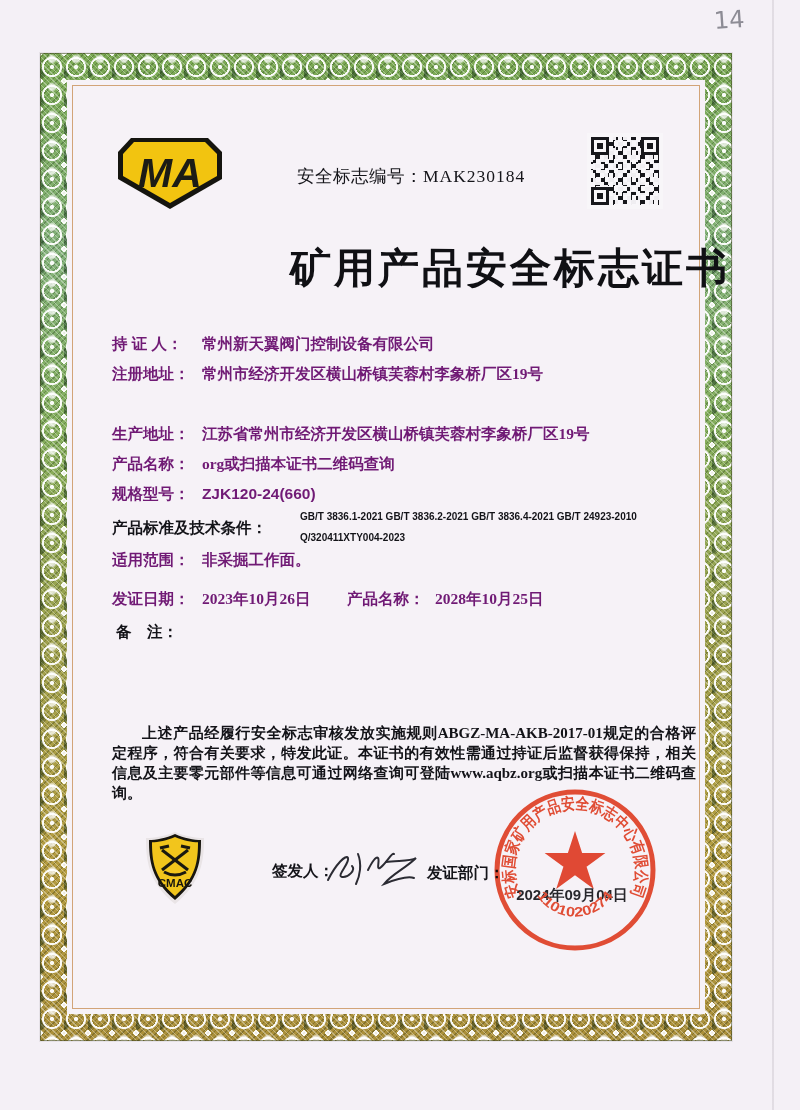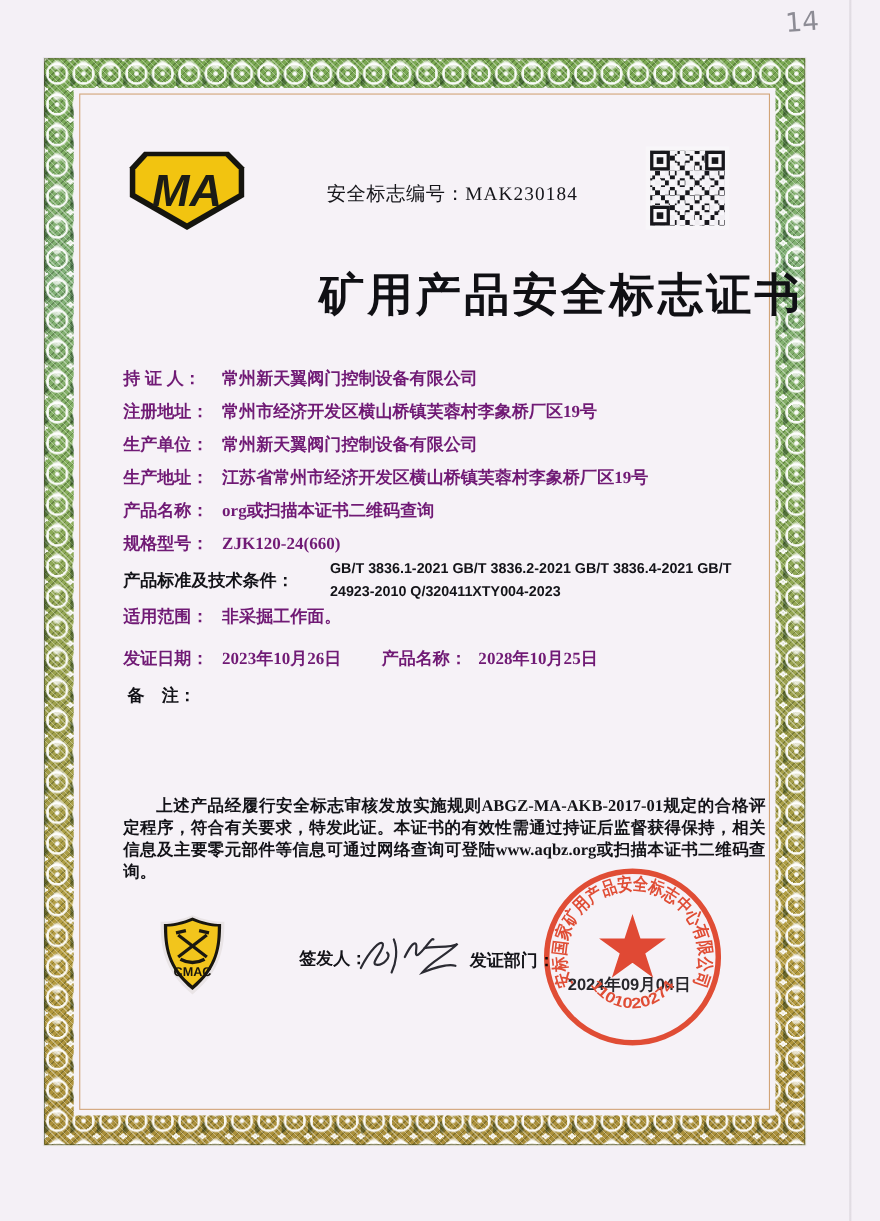--- a/index.html
+++ b/index.html
@@ -44,21 +44,21 @@
   .finder::after{content:"";position:absolute;left:3px;top:3px;width:6px;height:6px;background:#17171c;}
   .finder.tl{left:4px;top:4px}.finder.tr{right:4px;top:4px}.finder.bl{left:4px;bottom:4px}
 
   .doc-title{left:70px;top:241px;width:660px;text-align:right;font-size:41px;font-weight:900;color:#101014;letter-spacing:3px;font-family:"Liberation Serif",serif;}
 
   
   .row{left:112px;font-size:15.5px;color:#701a75;white-space:nowrap;}
   .row .lbl{font-family:"Liberation Sans",sans-serif;font-weight:700;}
   .row .val{font-weight:700;font-family:"Liberation Serif",serif;}
   .lblonly{font-family:"Liberation Sans",sans-serif;font-weight:700;font-size:15.5px;color:#131318;}
-  .valblock{font-weight:700;font-family:"Liberation Serif",serif;font-size:13px;color:#131318;line-height:21px;white-space:normal;}
+  .valblock{font-weight:700;font-family:"Liberation Serif",serif;font-size:10px;color:#131318;line-height:21px;white-space:normal;}
 
   .statement{left:112px;top:723px;width:584px;font-size:15px;line-height:20px;font-weight:700;color:#131318;text-indent:2em;text-align:justify;font-family:"Liberation Serif",serif;}
 
   
   .cmac{left:142px;top:830px;width:66px;height:78px;}
   .signer-label{left:272px;top:861px;}
   .dept-label{left:427px;top:863px;}
   .foot-lbl{font-family:Liberation Serif, serif;font-weight:700;font-size:15.5px;color:#131318;}
   .signature{left:322px;top:840px;width:100px;height:54px;}
   .seal{left:492px;top:787px;width:166px;height:166px;mix-blend-mode:multiply;opacity:.95;}
@@ -97,35 +97,31 @@
   <div class="abs doc-title">矿用产品安全标志证书</div>
 
   <div class="abs row" style="top:334px">
     <span class="lbl" style="display:inline-block;width:86px">持 证 人：</span>
     <span class="val">常州新天翼阀门控制设备有限公司</span>
   </div>
   <div class="abs row" style="top:364px">
     <span class="lbl" style="display:inline-block;width:86px">注册地址：</span>
     <span class="val">常州市经济开发区横山桥镇芙蓉村李象桥厂区19号</span>
   </div>
-  <div class="abs row" style="top:394px">
-    <span class="lbl" style="display:inline-block;width:86px">生产单位：</span>
-    <span class="val">常州新天翼阀门控制设备有限公司</span>
-  </div>
   <div class="abs row" style="top:424px">
     <span class="lbl" style="display:inline-block;width:86px">生产地址：</span>
     <span class="val">江苏省常州市经济开发区横山桥镇芙蓉村李象桥厂区19号</span>
   </div>
   <div class="abs row" style="top:454px">
     <span class="lbl" style="display:inline-block;width:86px">产品名称：</span>
     <span class="val">org或扫描本证书二维码查询</span>
   </div>
   <div class="abs row" style="top:484px">
     <span class="lbl" style="display:inline-block;width:86px">规格型号：</span>
-    <span class="val" style="font-family:Liberation Serif, serif">ZJK120-24(660)</span>
+    <span class="val" style="font-family:Liberation Sans, sans-serif">ZJK120-24(660)</span>
   </div>
   <div class="abs lblonly" style="left:112px;top:518px">产品标准及技术条件：</div>
   <div class="abs valblock" style="left:300px;top:506px;width:398px;font-family:'Liberation Sans',sans-serif">GB/T 3836.1-2021 GB/T 3836.2-2021 GB/T 3836.4-2021 GB/T 24923-2010 Q/320411XTY004-2023</div>
   <div class="abs row" style="top:550px">
     <span class="lbl" style="display:inline-block;width:86px">适用范围：</span>
     <span class="val">非采掘工作面。</span>
   </div>
   <div class="abs row" style="top:589px">
     <span class="lbl" style="display:inline-block;width:86px">发证日期：</span>
     <span class="val">2023年10月26日</span>

